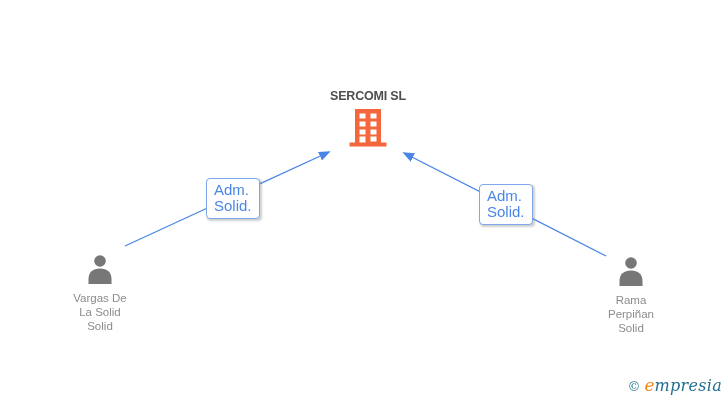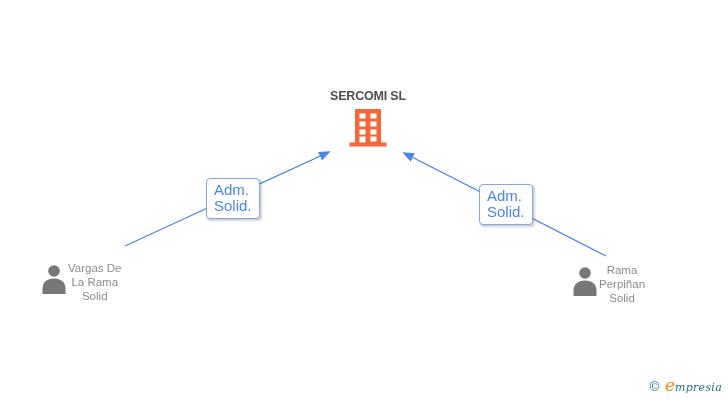--- a/index.html
+++ b/index.html
@@ -51,21 +51,21 @@
     color: #4a86e8;
     text-align: left;
     white-space: nowrap;
   }
   .edge-label-left  { left: 206px; top: 178px; }
   .edge-label-right { left: 479px; top: 184px; }
   .person-node {
     position: absolute;
     width: 120px;
     display: flex;
-    flex-direction: row;
+    flex-direction: column;
     align-items: center;
   }
   .person-node-left  { left: 40px;  top: 254px; }
   .person-node-right { left: 571px; top: 256px; }
   .person-name {
     margin-top: 7px;
     font-size: 11.5px;
     line-height: 14px;
     color: #8c8c8c;
     text-align: center;
@@ -85,21 +85,21 @@
   }
   .watermark .brand {
     font-style: italic;
   }
   .watermark .brand-e {
     color: #ee8612;
     font-size: 17px;
   }
   .watermark .brand-rest {
     color: #24708e;
-    font-size: 11px;
+    font-size: 16px;
     letter-spacing: 0.3px;
   }
 </style>
 </head>
 <body>
 
 <div class="canvas">
 
   <svg class="connectors" viewBox="0 0 728 400">
     <defs>
@@ -136,21 +136,21 @@
     <div>Solid.</div>
   </div>
 
   <div class="person-node person-node-left">
     <svg width="28" height="30" viewBox="0 0 28 30">
       <circle cx="14" cy="7" r="5.8" fill="#777777"></circle>
       <path d="M2.5,30 L2.5,25 C2.5,18 7,14.5 14,14.5 C21,14.5 25.5,18 25.5,25 L25.5,30 Z" fill="#777777"></path>
     </svg>
     <div class="person-name">
       <div>Vargas De</div>
-      <div>La Rama</div>
+      <div>La Solid</div>
       <div>Solid</div>
     </div>
   </div>
 
   <div class="person-node person-node-right">
     <svg width="28" height="30" viewBox="0 0 28 30">
       <circle cx="14" cy="7" r="5.8" fill="#777777"></circle>
       <path d="M2.5,30 L2.5,25 C2.5,18 7,14.5 14,14.5 C21,14.5 25.5,18 25.5,25 L25.5,30 Z" fill="#777777"></path>
     </svg>
     <div class="person-name">

